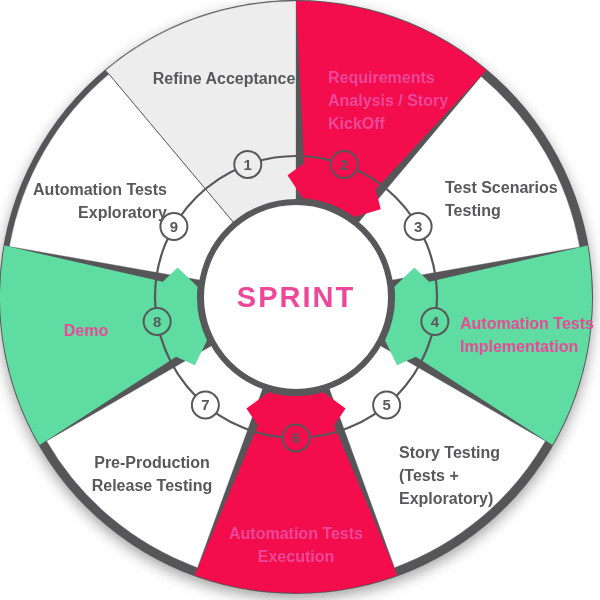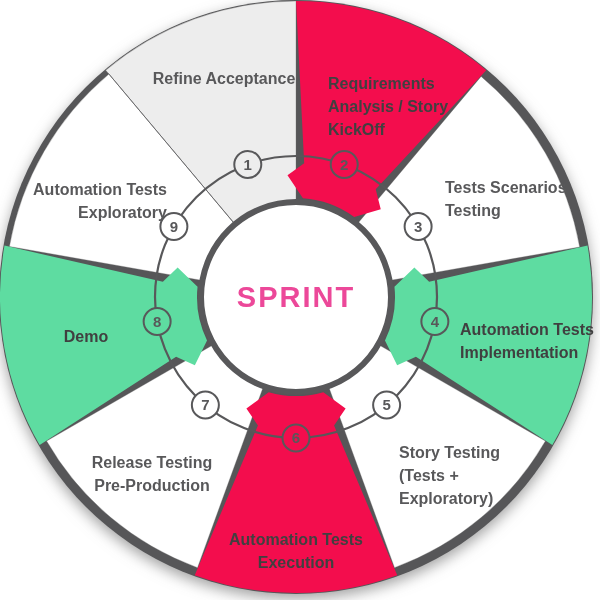--- a/index.html
+++ b/index.html
@@ -2,21 +2,21 @@
 <html><head>
 <meta charset="utf-8">
 <style>
   html,body{margin:0;padding:0;background:#ffffff;}
   .stage{position:relative;width:600px;height:600px;overflow:hidden;
          font-family:"Liberation Sans",sans-serif;}
   svg{position:absolute;left:0;top:0;}
   .lbl{position:absolute;font-size:16px;line-height:23px;font-weight:700;
        color:#58585A;white-space:nowrap;}
   .lbl span{display:block;}
-  .lbl.light{color:#404040;margin-top:6px;}
+  .lbl.light{color:#ec4899;}
   .lbl.center{transform:translateX(-50%);text-align:center;}
   .lbl.right{text-align:right;}
   .l1{left:224px;top:67px;}
   .l2{left:328px;top:66px;}
   .l3{left:445px;top:176px;}
   .l4{left:460px;top:312px;}
   .l5{left:399px;top:441px;}
   .l6{left:296px;top:522px;}
   .l7{left:152px;top:451px;}
   .l8{left:86px;top:319px;}
@@ -64,39 +64,39 @@
 
   <div class="lbl l1 center">
     <span>Refine Acceptance</span>
   </div>
   <div class="lbl l2 light">
     <span>Requirements</span>
     <span>Analysis / Story</span>
     <span>KickOff</span>
   </div>
   <div class="lbl l3">
-    <span>Tests Scenarios</span>
+    <span>Test Scenarios</span>
     <span>Testing</span>
   </div>
   <div class="lbl l4 light">
     <span>Automation Tests</span>
     <span>Implementation</span>
   </div>
   <div class="lbl l5">
     <span>Story Testing</span>
     <span>(Tests +</span>
     <span>Exploratory)</span>
   </div>
   <div class="lbl l6 light center">
     <span>Automation Tests</span>
     <span>Execution</span>
   </div>
   <div class="lbl l7 center">
+    <span>Pre-Production</span>
     <span>Release Testing</span>
-    <span>Pre-Production</span>
   </div>
   <div class="lbl l8 light center">
     <span>Demo</span>
   </div>
   <div class="lbl l9 right">
     <span>Automation Tests</span>
     <span>Exploratory</span>
   </div>
 
   <div class="center-title">SPRINT</div>

